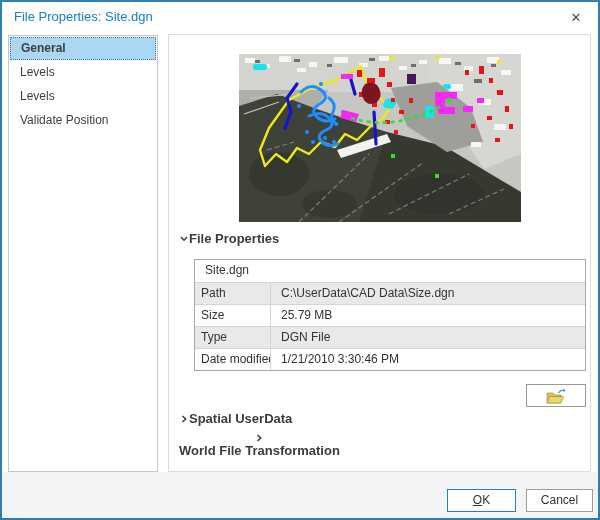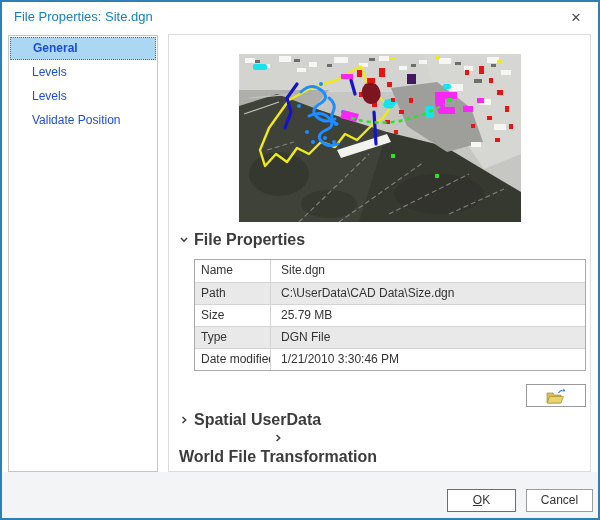--- a/index.html
+++ b/index.html
@@ -19,42 +19,42 @@
     font-size:13px; color:#4d4d4d; text-align:center; line-height:20px;
     cursor:pointer;
   }
 
   
   .sidebar {
     position:absolute; left:6px; top:33px; width:150px; height:437px;
     background:#fff; border:1px solid #c6c6c6; padding-top:1px;
   }
   .nav-item {
-    height:24px; line-height:24px; padding-left:22px;
-    font-size:12px; color:#1d4ed8; cursor:pointer; margin:0 1px;
+    height:24px; line-height:24px; padding-left:10px;
+    font-size:12px; color:#404040; cursor:pointer; margin:0 1px;
   }
   .nav-item.selected {
     background:#abd7f3; border:1px dotted #3e78a0;
     font-weight:bold; height:23px; line-height:21px;
   }
 
   
   .panel {
     position:absolute; left:166px; top:32px; width:423px; height:438px;
     background:#fff; border:1px solid #dcdcdc;
   }
   .map-wrap {
     position:absolute; left:70px; top:19px; width:282px; height:168px;
     overflow:hidden;
   }
   .map-wrap svg { display:block; width:100%; height:100%; }
 
   .section-header {
-    position:absolute; left:10px; display:flex; align-items:center; gap:5px;
-    font-size:16px; font-weight:bold; color:#3c3c3c; cursor:pointer;
+    position:absolute; left:10px; display:flex; align-items:center; 
+    font-size:13px; font-weight:bold; color:#3c3c3c; cursor:pointer;
   }
   .sh-file { top:196px; }
   .sh-spatial { top:376px; }
   .sh-world { top:398px;flex-direction:column; }
 
   .prop-table {
     position:absolute; left:25px; top:224px; width:392px;
     border:1px solid #a9a9a9; background:#fff;
   }
   .prop-row { display:flex; height:22px; line-height:21px; background:#fff;
@@ -221,21 +221,20 @@
 
     <div class="section-header sh-file">
       <svg width="10" height="10" viewBox="0 0 10 10">
           <path d="M2 3 L5 6.2 L8 3" fill="none" stroke="#3d3d3d" stroke-width="1.5"></path>
         </svg>
       <span>File Properties</span>
     </div>
 
     <div class="prop-table">
       <div class="prop-row">
-        <div class="prop-label">Name</div>
         <div class="prop-value">Site.dgn</div>
       </div>
       <div class="prop-row alt">
         <div class="prop-label">Path</div>
         <div class="prop-value">C:\UserData\CAD Data\Size.dgn</div>
       </div>
       <div class="prop-row">
         <div class="prop-label">Size</div>
         <div class="prop-value">25.79 MB</div>
       </div>

